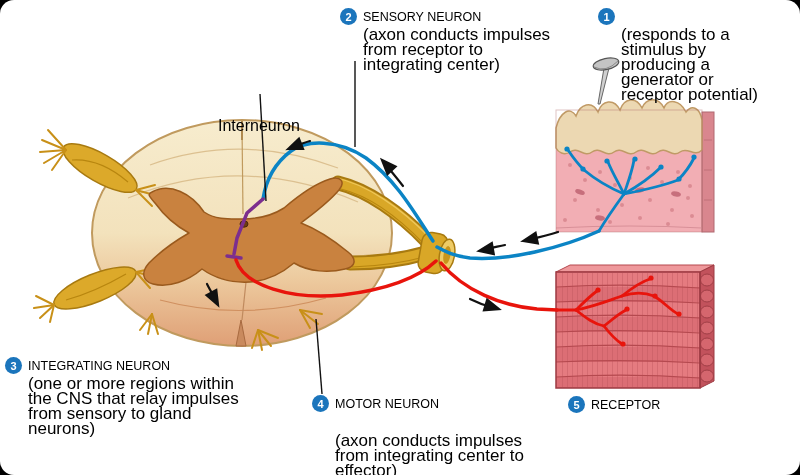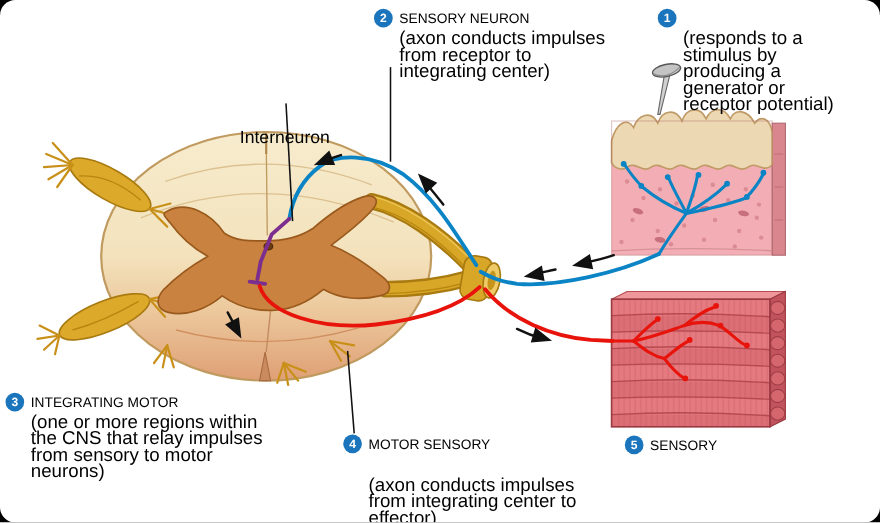--- a/index.html
+++ b/index.html
@@ -281,34 +281,34 @@
     <div class="badge">1</div>
   </div>
   <div class="step-desc">(responds to a stimulus by producing a generator or receptor potential)</div>
 </div>
 
 <div class="inter-label">Interneuron</div>
 
 <div class="step s3">
   <div class="step-head">
     <div class="badge">3</div>
-    <div class="step-title">INTEGRATING MOTOR</div>
-  </div>
-  <div class="step-desc">(one or more regions within the CNS that relay impulses from sensory to motor neurons)</div>
+    <div class="step-title">INTEGRATING NEURON</div>
+  </div>
+  <div class="step-desc">(one or more regions within the CNS that relay impulses from sensory to gland neurons)</div>
 </div>
 
 <div class="step s4">
   <div class="step-head">
     <div class="badge">4</div>
-    <div class="step-title">MOTOR SENSORY</div>
+    <div class="step-title">MOTOR NEURON</div>
   </div>
   <div class="step-desc">(axon conducts impulses from integrating center to effector)</div>
 </div>
 
 <div class="step s5">
   <div class="step-head">
     <div class="badge">5</div>
-    <div class="step-title">SENSORY</div>
+    <div class="step-title">RECEPTOR</div>
   </div>
 </div>
 
 </div>
 </div>
 
 </body></html>

